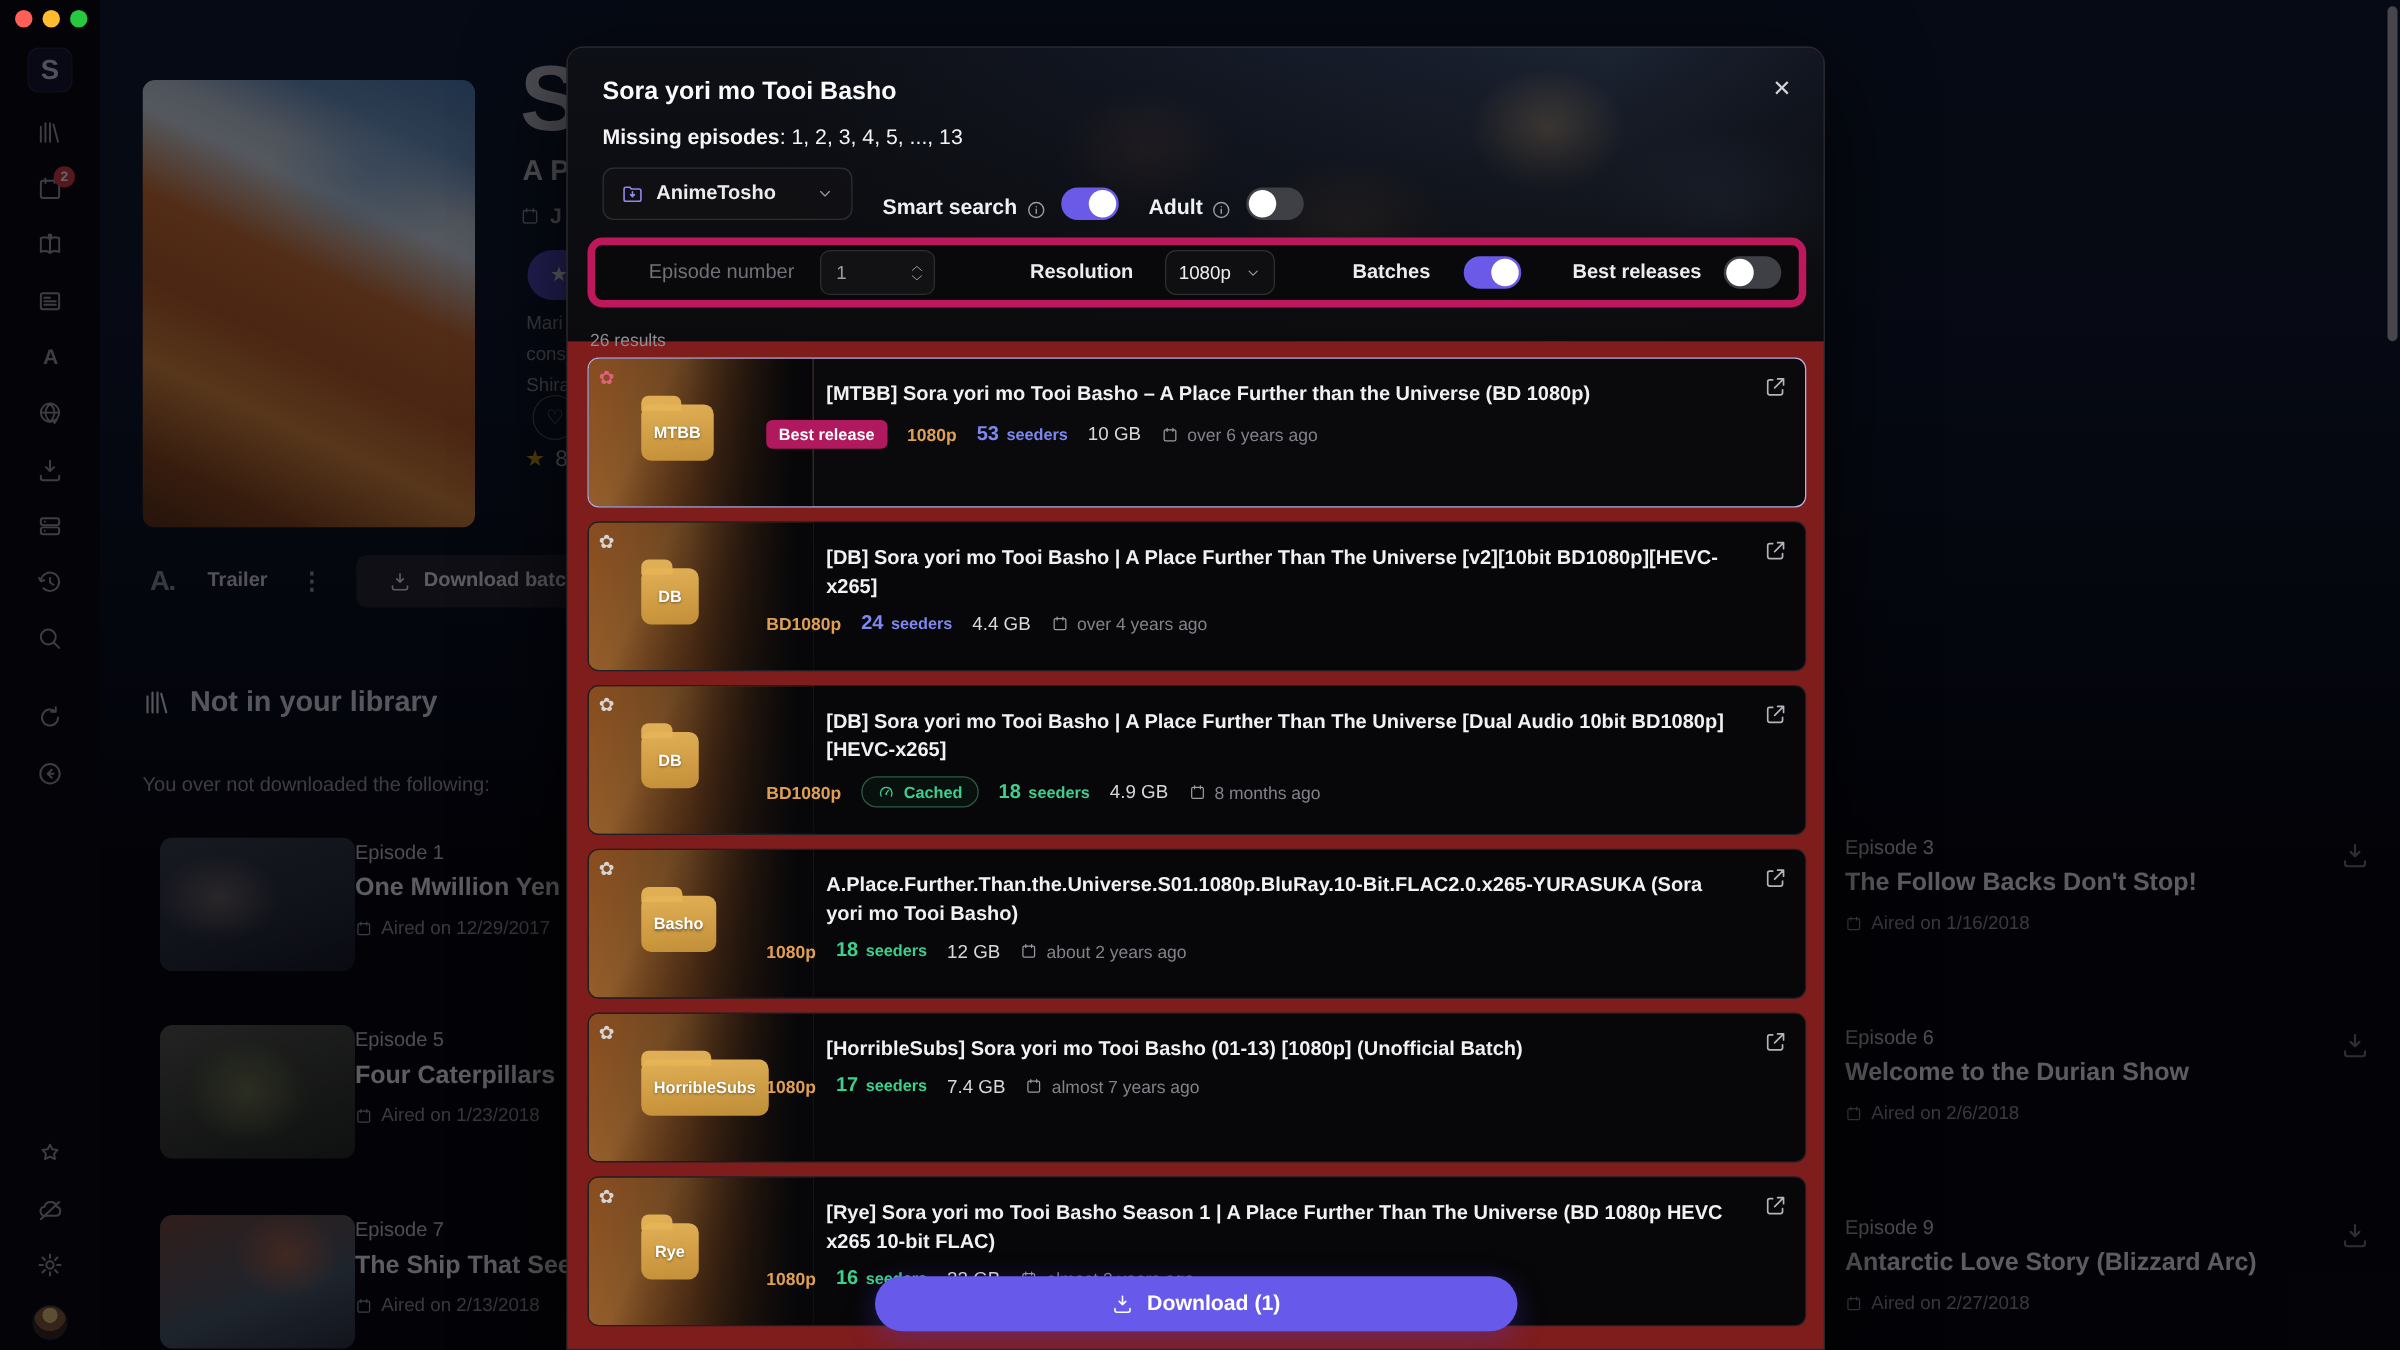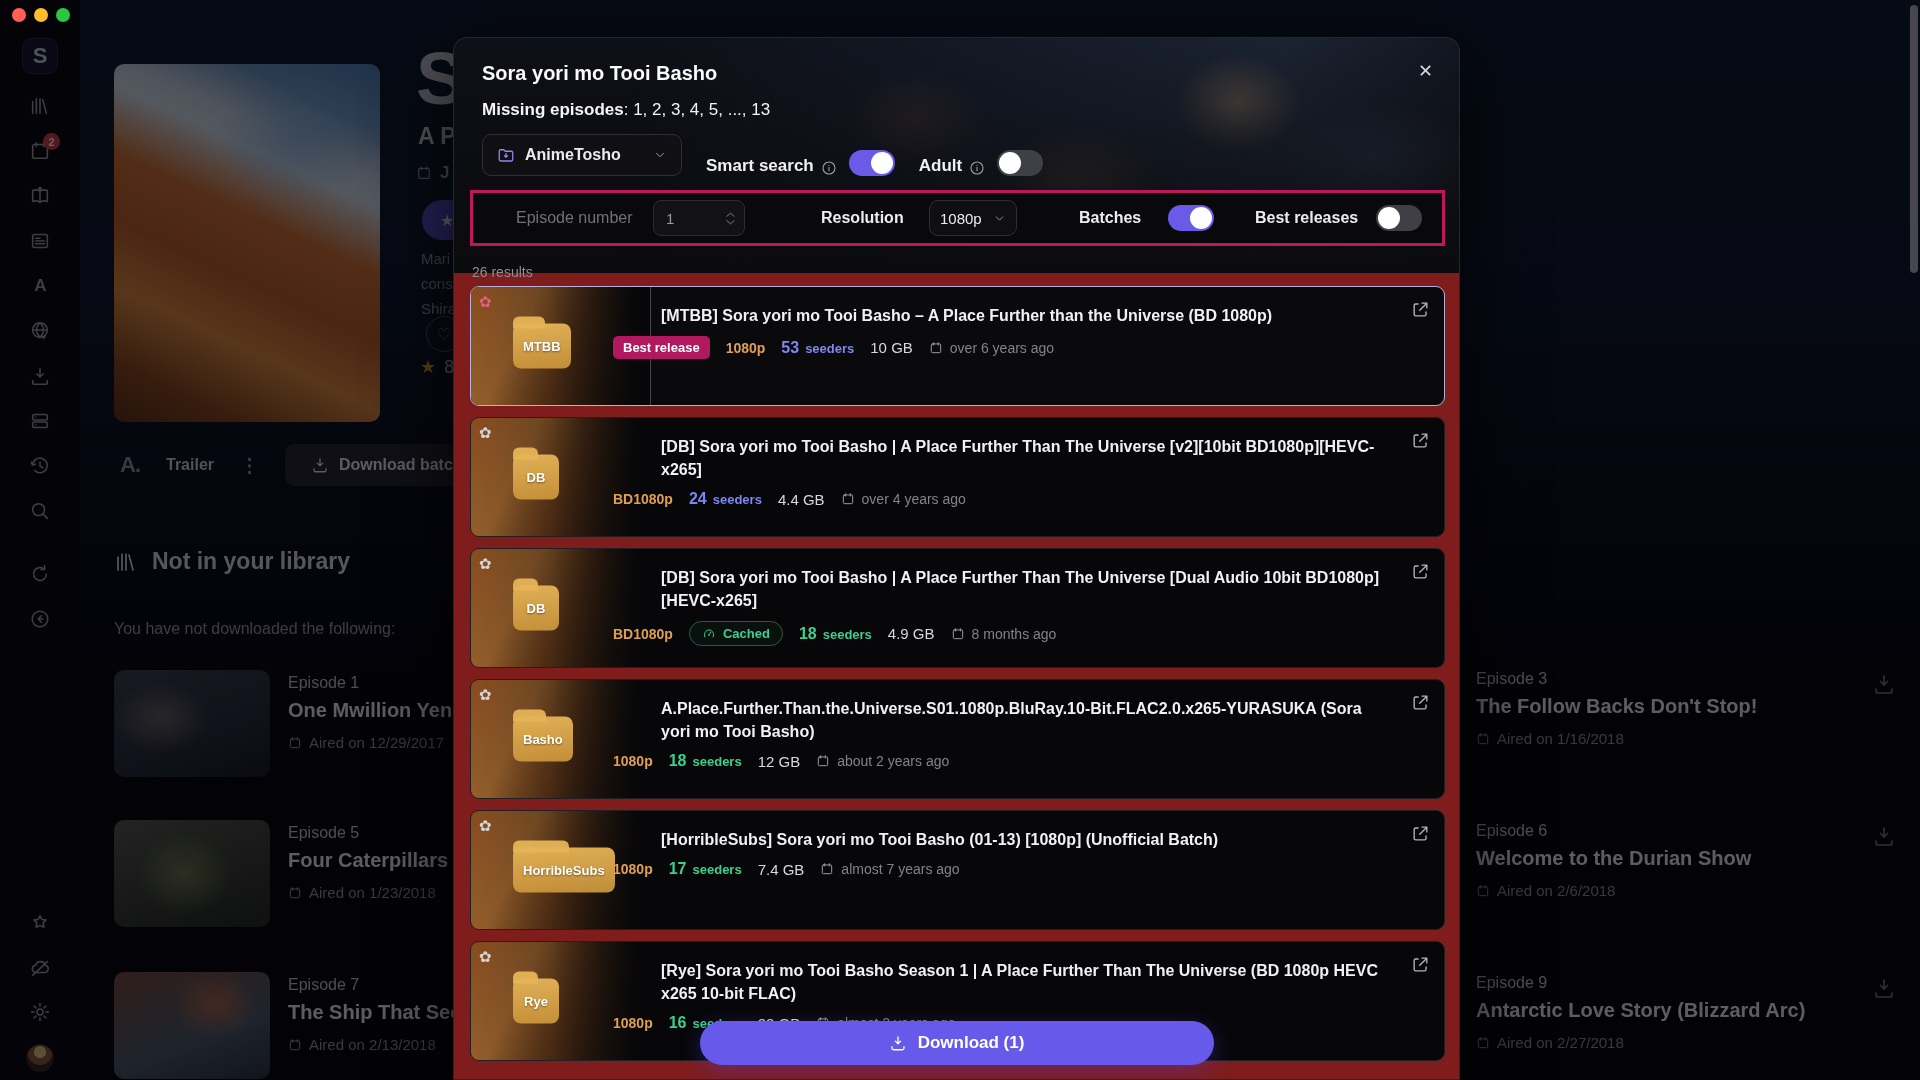--- a/index.html
+++ b/index.html
@@ -54,21 +54,21 @@
   .actions { position:absolute; left:40px; top:444px; display:flex; align-items:center; gap:26px; }
   .al-logo { font-weight:bold; font-size:22px; color:#8f8f96; letter-spacing:-1px; }
   .trailer-btn { color:#d0d0d4; font-size:16px; font-weight:bold; }
   .dots { color:#9a9aa2; font-size:19px; letter-spacing:0; font-weight:bold; }
   .batch-btn { height:42px; border-radius:9px; background:#242428; color:#ececf0; font-size:16px; font-weight:bold;
     display:flex; align-items:center; gap:10px; padding:0 26px; }
   .section-head { position:absolute; left:34px; top:548px; display:flex; align-items:center; gap:14px;
     color:#dedee2; font-size:23px; font-weight:bold; }
   .section-sub { position:absolute; left:34px; top:620px; color:#9a9aa0; font-size:16px; }
 
-  .ep-card { position:absolute; left:34px; display:flex; gap:18px; }
+  .ep-card { position:absolute; left:48px; display:flex; }
   .ep-thumb { width:156px; height:107px; border-radius:10px; flex:none; }
   .thumb-1{background:radial-gradient(70px 50px at 30% 45%, rgba(160,140,120,.5), transparent 70%),linear-gradient(160deg,#3a3f4a,#262b36 60%,#15181f);}
   .thumb-2{background:radial-gradient(70px 60px at 45% 50%, rgba(150,160,90,.55), transparent 70%),linear-gradient(160deg,#55584a,#3a3e30 50%,#23261c);}
   .thumb-3{background:radial-gradient(60px 50px at 65% 30%, rgba(220,110,60,.6), transparent 70%),linear-gradient(160deg,#7a4a3a,#4a5a66 60%,#2a3038);}
   .ep-text { width:174px; overflow:hidden; padding-top:4px; }
   .ep-num { color:#c4c4ca; font-size:16px; }
   .ep-title { color:#ececf0; font-size:20px; font-weight:bold; margin-top:7px; white-space:nowrap; }
   .ep-aired { color:#8e8e96; font-size:15px; margin-top:12px; display:flex; gap:7px; align-items:center; white-space:nowrap; }
 
   .ep-row-r { position:absolute; left:1396px; width:420px; }
@@ -104,22 +104,22 @@
     display:flex; align-items:center; gap:10px; padding:0 14px; color:#ececf0; font-size:16px; font-weight:bold; }
   .select .chev { margin-left:auto; color:#7a7a82; }
   .provider-select { width:200px; }
   .tgl-label { color:#f0f0f2; font-size:17px; font-weight:bold; margin-left:24px; }
   .info { width:16px; height:16px; margin-left:7px; color:#8a8a92; flex:none; }
   .toggle { width:46px; height:26px; border-radius:13px; margin-left:12px; position:relative; flex:none; }
   .toggle.on { background:#6b5ae8; } .toggle.off { background:#3f3f46; }
   .toggle .knob { position:absolute; top:2px; width:22px; height:22px; border-radius:50%; background:#fff; }
   .toggle.on .knob { right:2px; } .toggle.off .knob { left:2px; }
 
-  .filter-bar { position:absolute; left:16px; top:152px; width:975px; height:56px; border-radius:0;
-    background:#09090b; border:3px solid #be185d; }
+  .filter-bar { position:absolute; left:16px; top:152px; width:975px; height:56px; border-radius:12px;
+    background:#09090b; border:6px solid #be185d; }
   .fb { position:absolute; top:50%; transform:translateY(-50%); }
   .fb-label-dim { color:#71717a; font-size:16px; }
   .fb-label { color:#ececf0; font-size:16px; font-weight:bold; }
   .num-input { left:180px; width:92px; height:36px; border:1px solid #2c2c32; border-radius:8px;
     background:#121215; display:flex; align-items:center; padding:0 8px 0 12px; }
   .num-input input { width:50px; background:transparent; border:none; outline:none; color:#9a9aa2;
     font-size:15px; font-family:inherit; }
   .spinners { margin-left:auto; display:flex; flex-direction:column; gap:1px; color:#8a8a92; }
   .res-select { left:456px; width:88px; height:36px; font-size:15px; font-weight:normal; padding:0 10px; }
 
@@ -303,21 +303,21 @@
         <span>Download batch</span>
       </span>
     </div>
 
     <div class="section-head">
       <svg class="ic" width="24" height="24" viewBox="0 0 24 24" style="stroke:#dedee2">
           <path d="M4 20V7M8 20V4M12 20V4M15 5l4 15"></path>
         </svg>
       <span>Not in your library</span>
     </div>
-    <div class="section-sub">You have not downloaded the following:</div>
+    <div class="section-sub">You over not downloaded the following:</div>
 
     <div class="ep-card" style="top:670px;">
       <div class="ep-thumb thumb-1"></div>
       <div class="ep-text">
         <div class="ep-num">Episode 1</div>
         <div class="ep-title">One Mwillion Yen f</div>
         <div class="ep-aired">
           <svg class="ic" width="14" height="14" viewBox="0 0 24 24">
               <rect x="4" y="5" width="16" height="15" rx="2"></rect>
               <path d="M8 3v4M16 3v4"></path>

